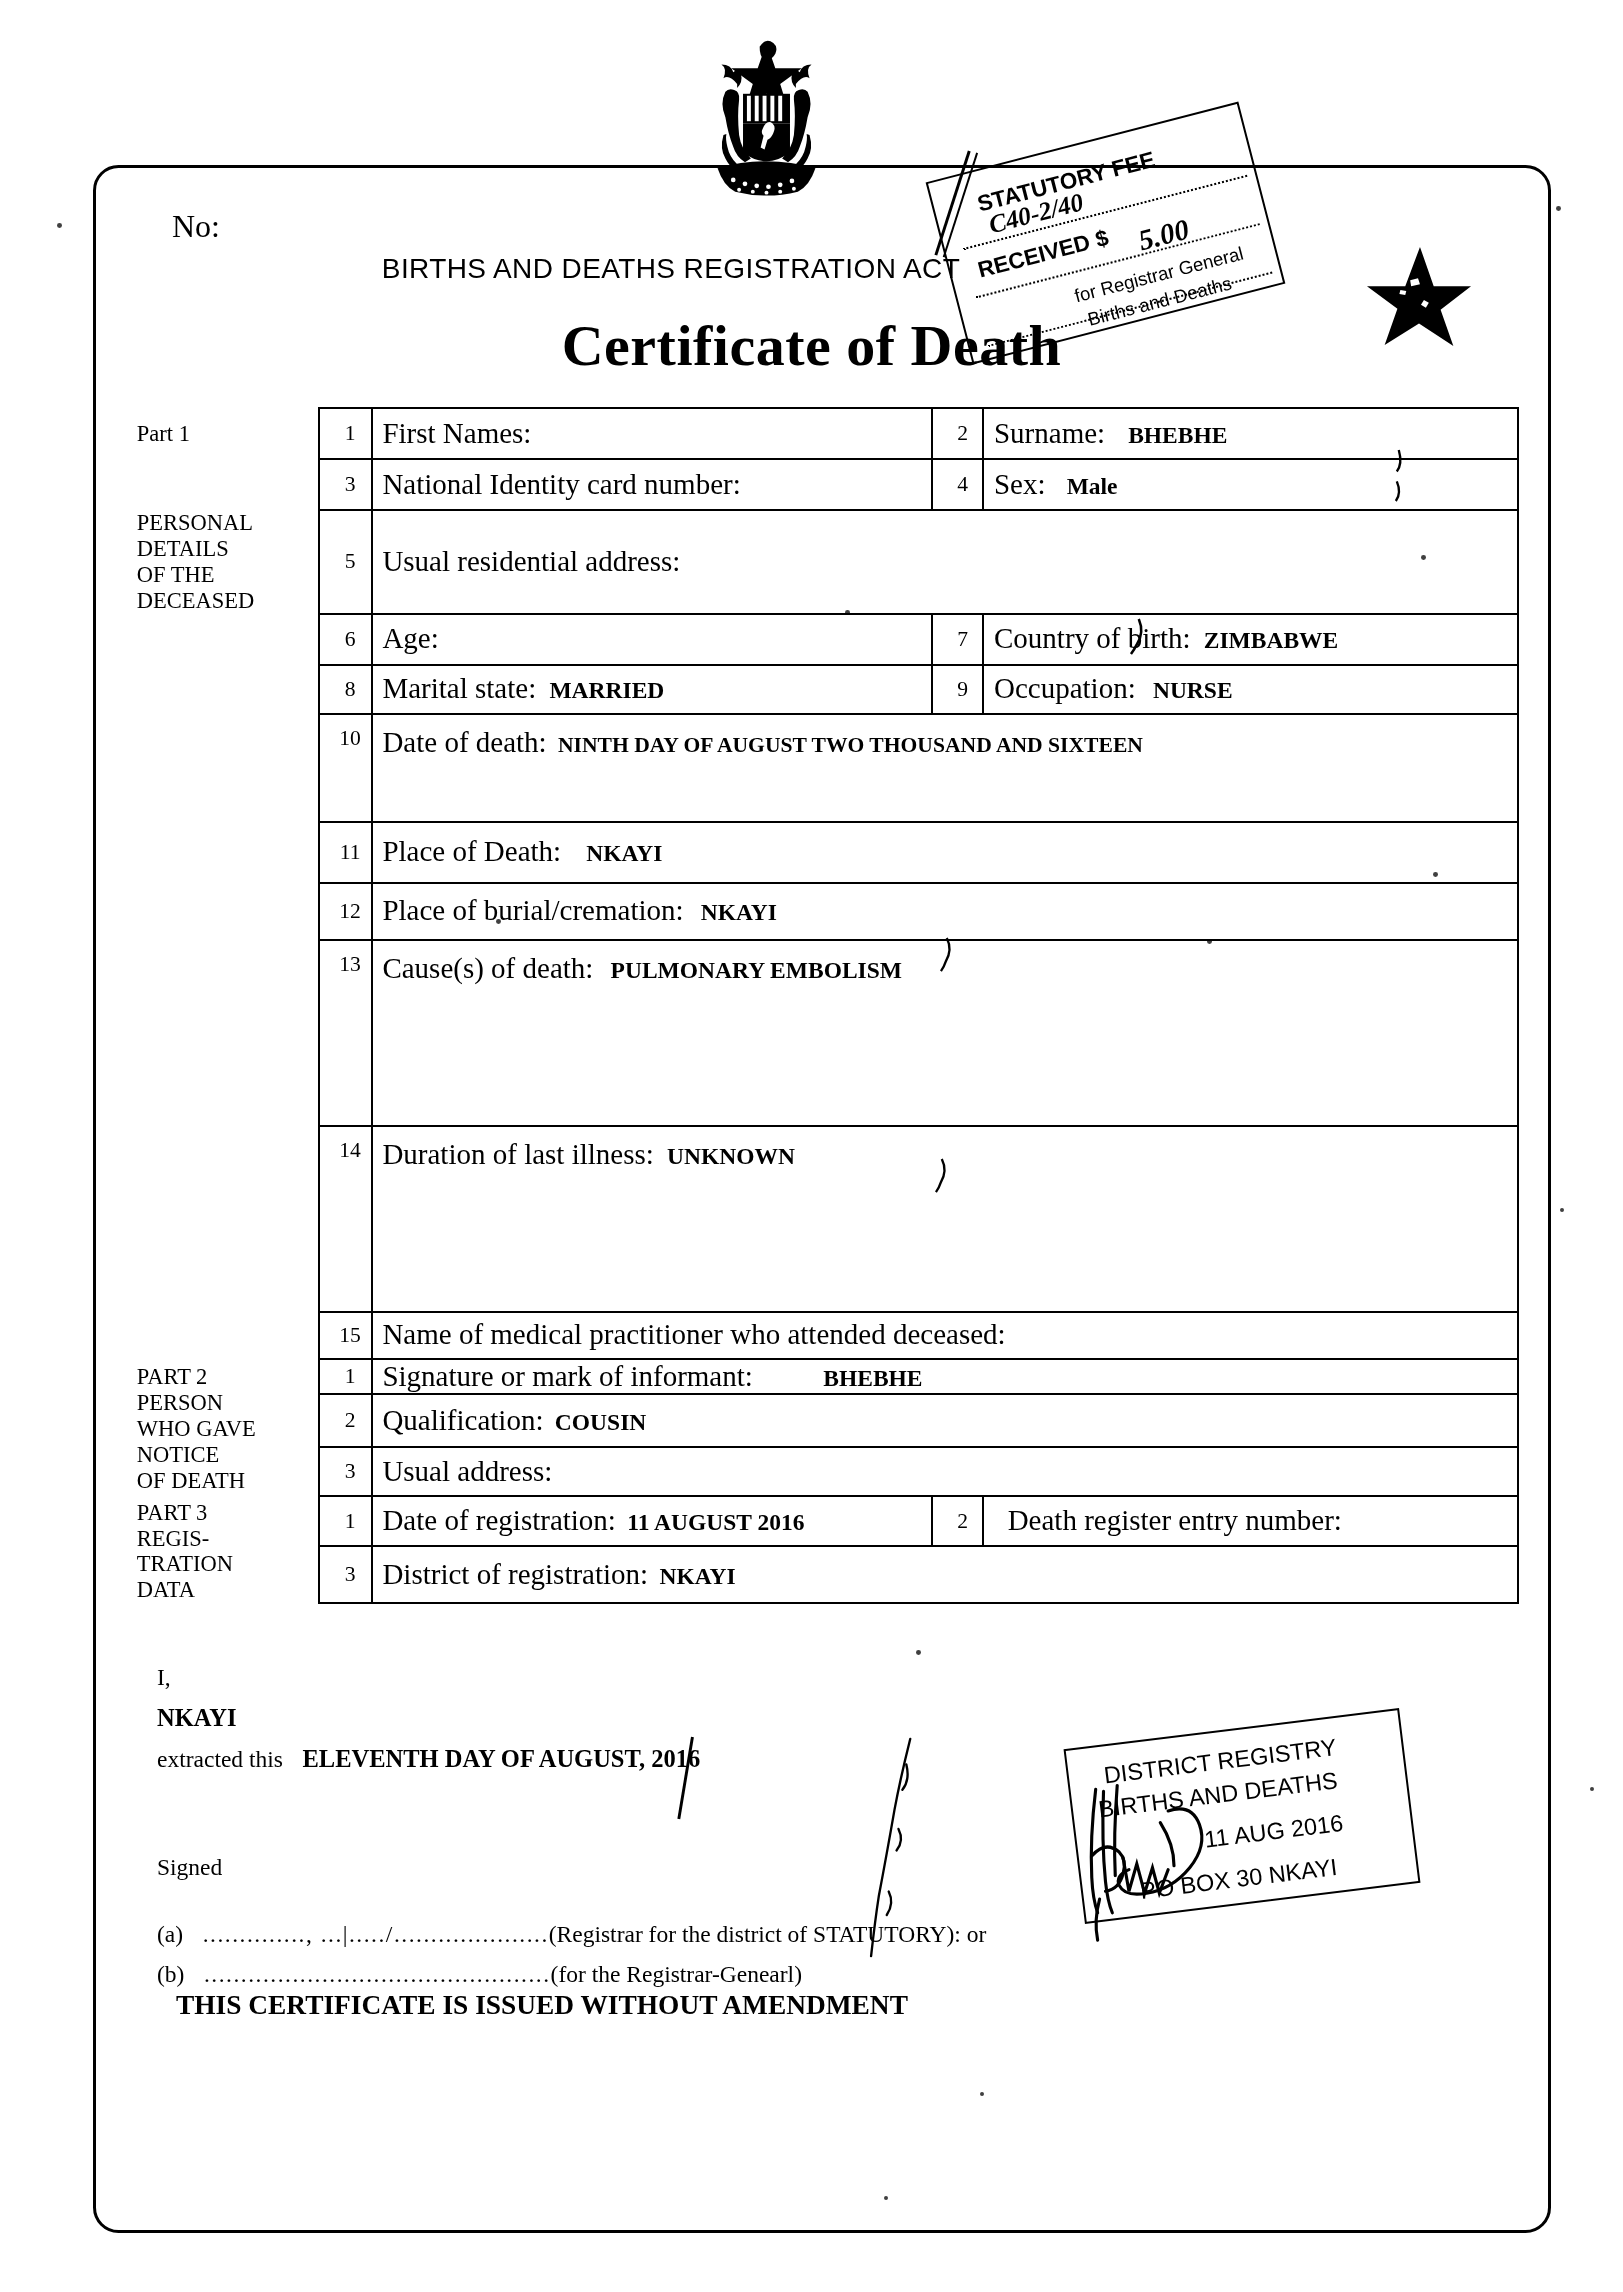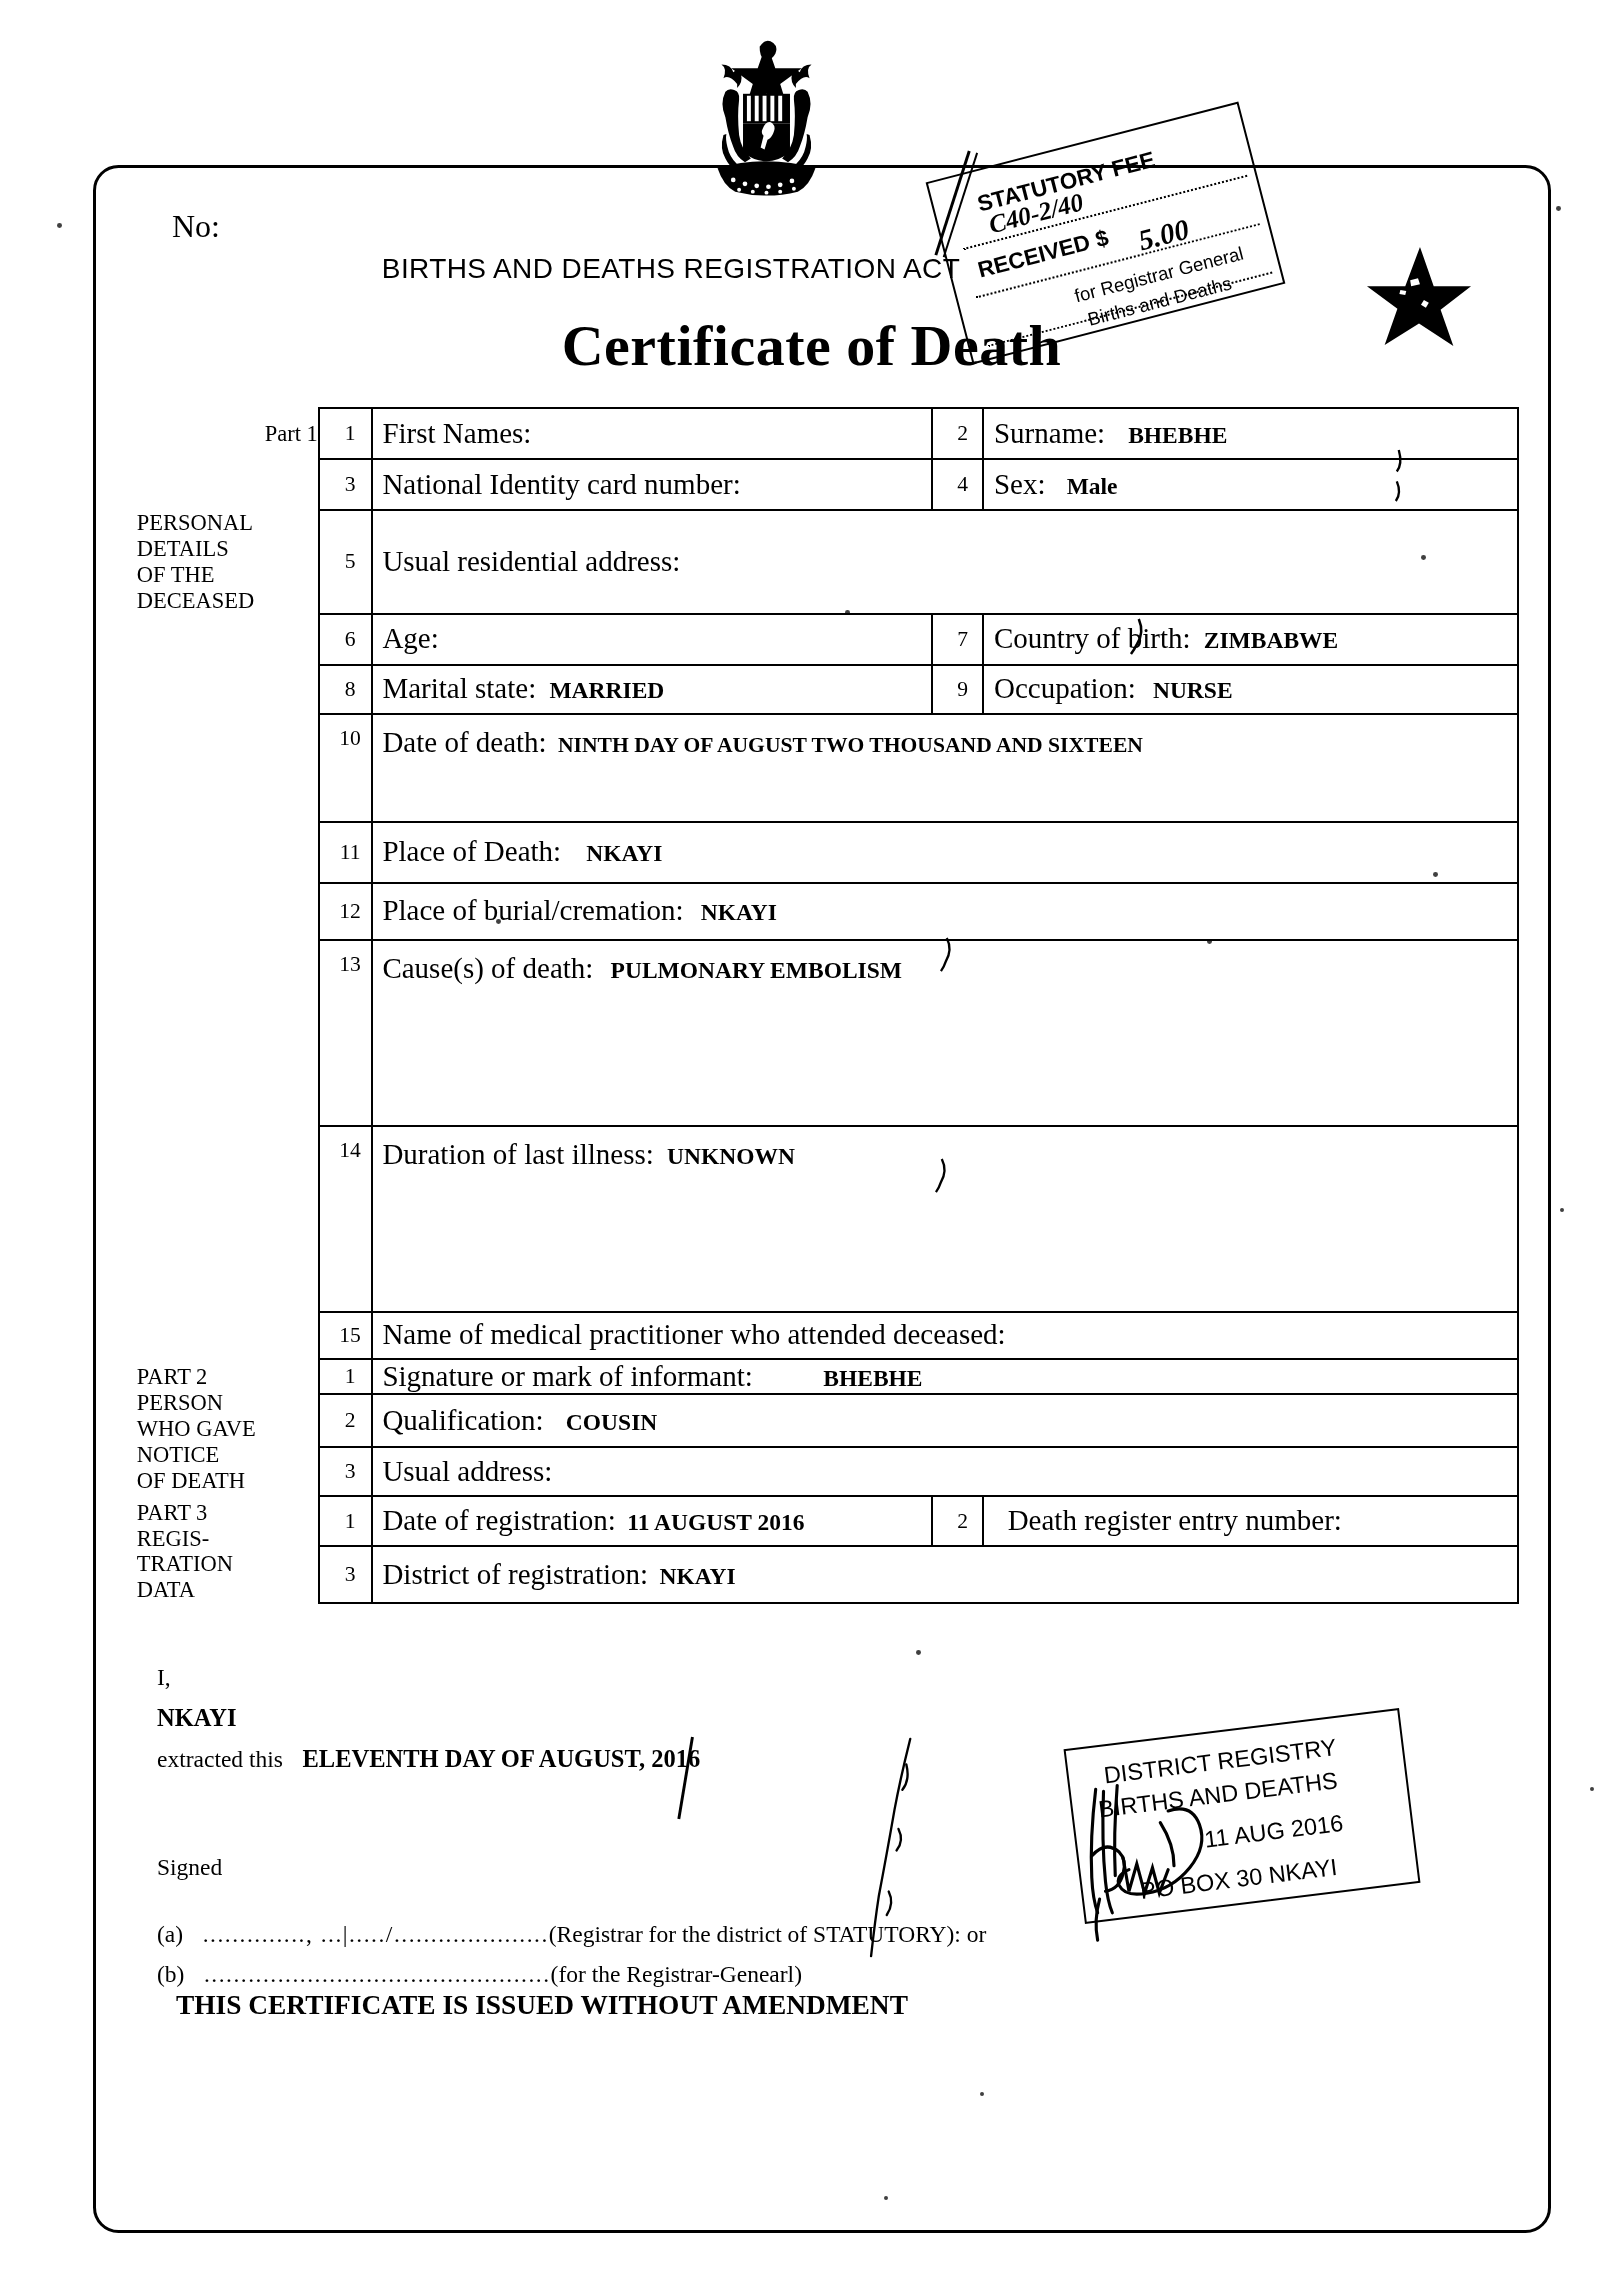--- a/index.html
+++ b/index.html
@@ -334,21 +334,21 @@
     <svg viewBox="0 0 60 120">
         <path d="M44 4 L10 110" stroke="#000" stroke-width="3" fill="none"></path>
         <path d="M52 6 L18 112" stroke="#000" stroke-width="2" fill="none"></path>
       </svg>
   </div>
 
   <table class="tbl">
 
     <tbody>
         <tr>
-      <td class="secthead" rowspan="1" style="width:181px; height:51px;text-align:right;">
+      <td class="secthead" rowspan="1" style="width:181px; height:51px;">
         <span>Part 1</span>
       </td>
       <td class="num">1</td>
       <td style="width:549px;">
         <span class="lbl">First Names:</span>
         <span class="val"></span>
       </td>
       <td class="num2">2</td>
       <td>
         <span class="lbl">Surname:</span>
@@ -478,21 +478,21 @@
       <td colspan="3">
         <span class="lbl">Signature or mark of informant:</span>
         <span class="val" style="margin-left:65px;">BHEBHE</span>
       </td>
     </tr>
 
     <tr>
       <td class="num">2</td>
       <td colspan="3" style="height:51px;">
         <span class="lbl">Qualification:</span>
-        <span class="val" style="margin-left:17px;">COUSIN</span>
+        <span class="val" style="margin-left:6px;">COUSIN</span>
       </td>
     </tr>
 
     <tr>
       <td class="num">3</td>
       <td colspan="3" style="height:47px;">
         <span class="lbl">Usual address:</span>
         <span class="val"></span>
       </td>
     </tr>

